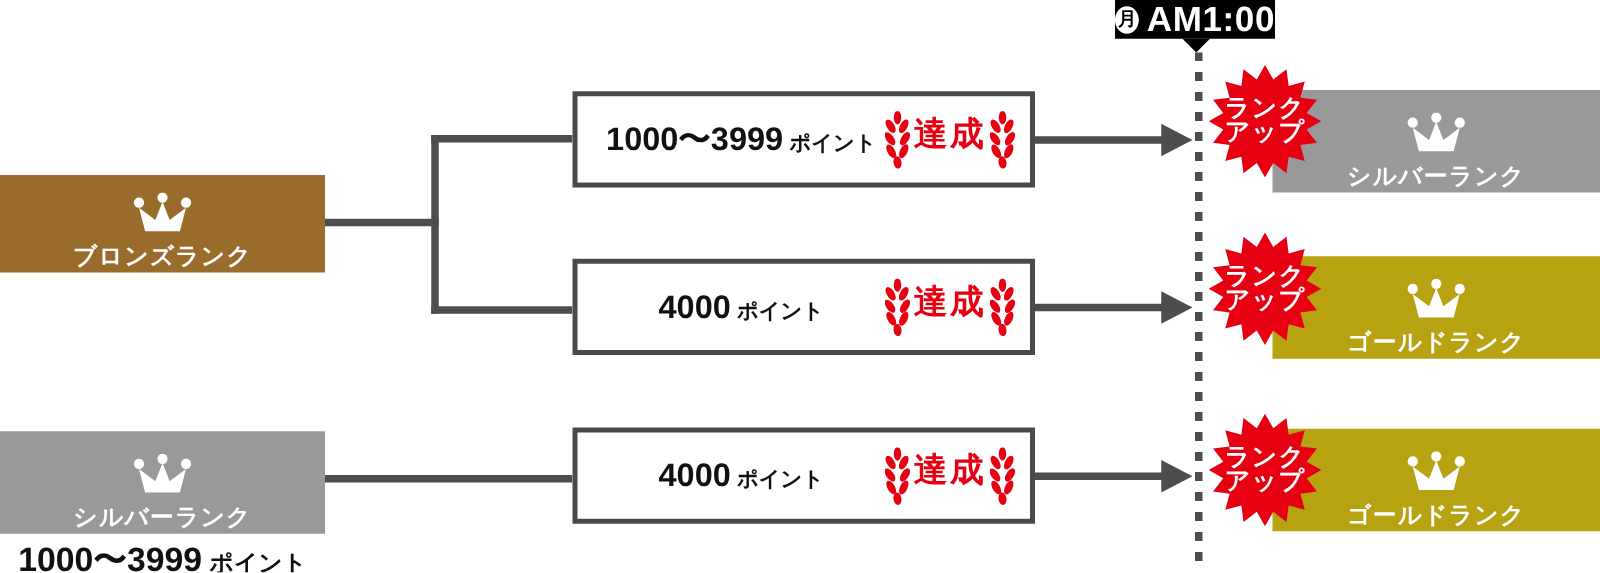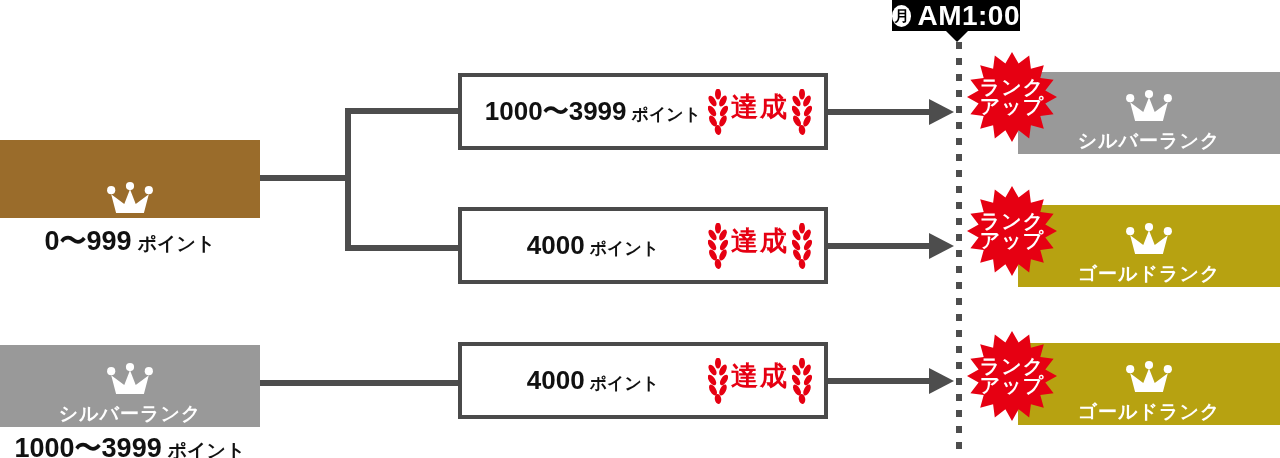--- a/index.html
+++ b/index.html
@@ -63,23 +63,21 @@
   <div class="abs pointer"></div>
   <div class="abs dotline"></div>
 
   <div class="abs rank src-rank" style="top: 140px; height: 78px; background-color: rgb(154, 108, 43);">
     <svg width="54" height="36" viewBox="0 0 64 44">
       <path d="M9 15 L25 27 L32 9 L39 27 L55 15 L49 38 L15 38 Z"></path>
       <circle cx="9" cy="10" r="5"></circle>
         <circle cx="32" cy="5" r="5"></circle>
         <circle cx="55" cy="10" r="5"></circle>
     </svg>
-  </div>
-  <div class="abs pts" style="top:223px;">
-    <span class="pts-val">0〜999</span><span class="pts-unit">ポイント</span>
+    <span class="rank-label">ブロンズランク</span>
   </div>
 
   <div class="abs rank src-rank" style="top: 345px; height: 82px; background-color: rgb(153, 153, 153);">
     <svg width="54" height="36" viewBox="0 0 64 44">
       <path d="M9 15 L25 27 L32 9 L39 27 L55 15 L49 38 L15 38 Z"></path>
       <circle cx="9" cy="10" r="5"></circle>
         <circle cx="32" cy="5" r="5"></circle>
         <circle cx="55" cy="10" r="5"></circle>
     </svg>
     <span class="rank-label">シルバーランク</span>

